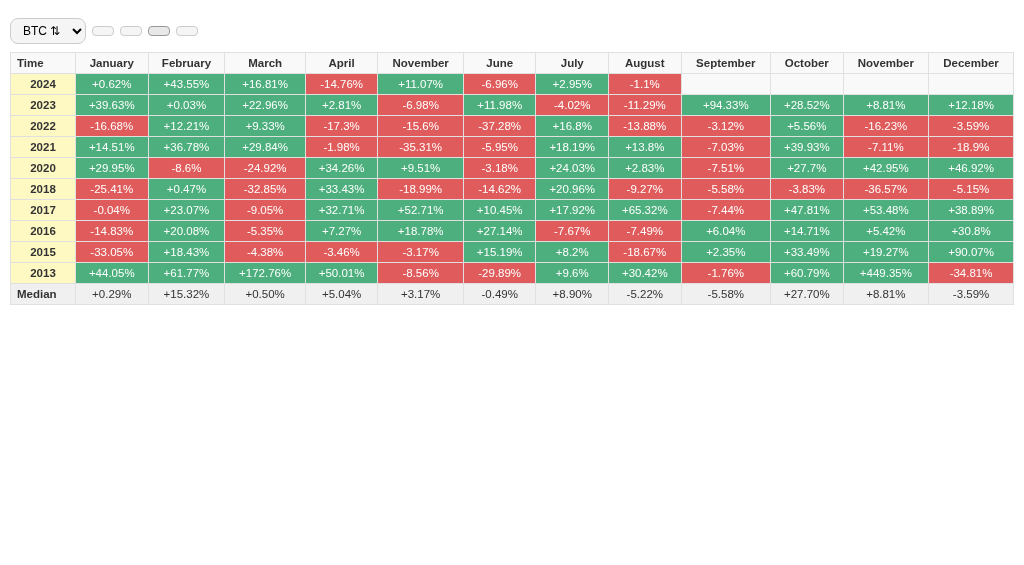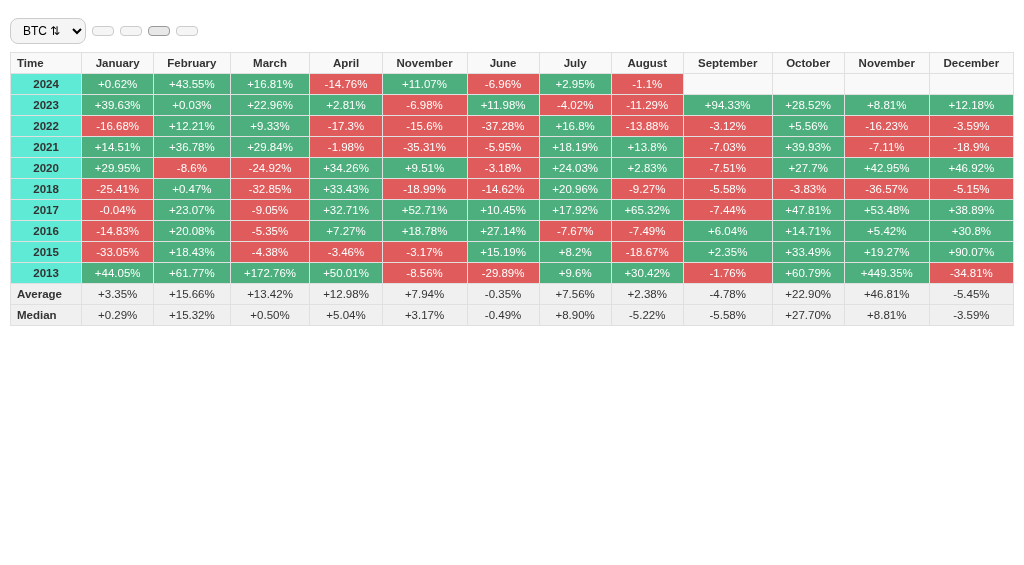--- a/index.html
+++ b/index.html
@@ -12,21 +12,21 @@
     }
     .selector-btn.active { background: #e8e8e8; border-color: #999; }
     .btc-select {
       border: 1px solid #ccc; background: #f5f5f5; padding: 4px 8px; border-radius: 8px;
       font-size: 12px; cursor: pointer;
     }
     .table-wrap { overflow-x: auto; }
     table { border-collapse: collapse; width: 100%; font-size: 11.5px; }
     th, td { border: 1px solid #e0e0e0; padding: 4px 6px; text-align: center; white-space: nowrap; }
     th { background: #f9f9f9; color: #333; font-weight: 600; }
-    td.year-col { background: #5eead4; font-weight: 600; color: #333; }
+    td.year-col { background: #fef9c3; font-weight: 600; color: #333; }
     .green { background: #4caf7d; color: #fff; }
     .red { background: #e05c5c; color: #fff; }
     .neutral { background: #f9f9f9; color: #333; }
     .avg-row td, .median-row td { background: #f0f0f0; color: #333; font-weight: 500; }
     .avg-row td:first-child, .median-row td:first-child { font-weight: 700; text-align: left; }
   </style>
 </head>
 <body>
 
 <h2></h2>
@@ -204,35 +204,20 @@
           <td class="green">+50.01%</td>
           <td class="red">-8.56%</td>
           <td class="red">-29.89%</td>
           <td class="green">+9.6%</td>
           <td class="green">+30.42%</td>
           <td class="red">-1.76%</td>
           <td class="green">+60.79%</td>
           <td class="green">+449.35%</td>
           <td class="red">-34.81%</td>
         </tr>
-        <tr class="avg-row">
-          <td>Average</td>
-          <td>+3.35%</td>
-          <td>+15.66%</td>
-          <td>+13.42%</td>
-          <td>+12.98%</td>
-          <td>+7.94%</td>
-          <td>-0.35%</td>
-          <td>+7.56%</td>
-          <td>+2.38%</td>
-          <td>-4.78%</td>
-          <td>+22.90%</td>
-          <td>+46.81%</td>
-          <td>-5.45%</td>
-        </tr>
         <tr class="median-row">
           <td>Median</td>
           <td>+0.29%</td>
           <td>+15.32%</td>
           <td>+0.50%</td>
           <td>+5.04%</td>
           <td>+3.17%</td>
           <td>-0.49%</td>
           <td>+8.90%</td>
           <td>-5.22%</td>

